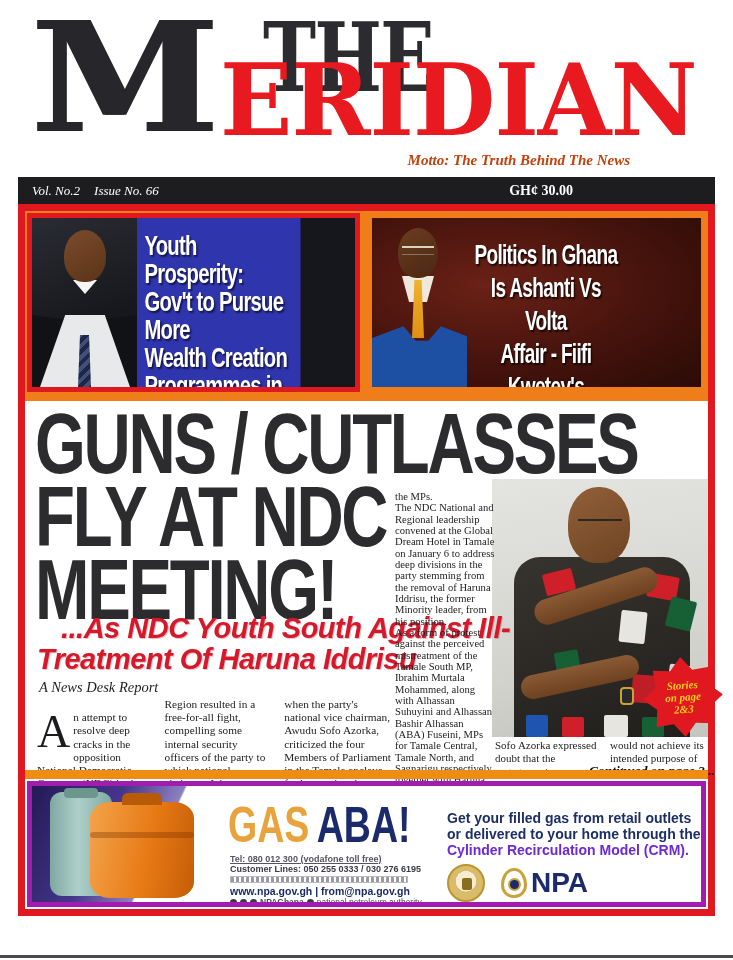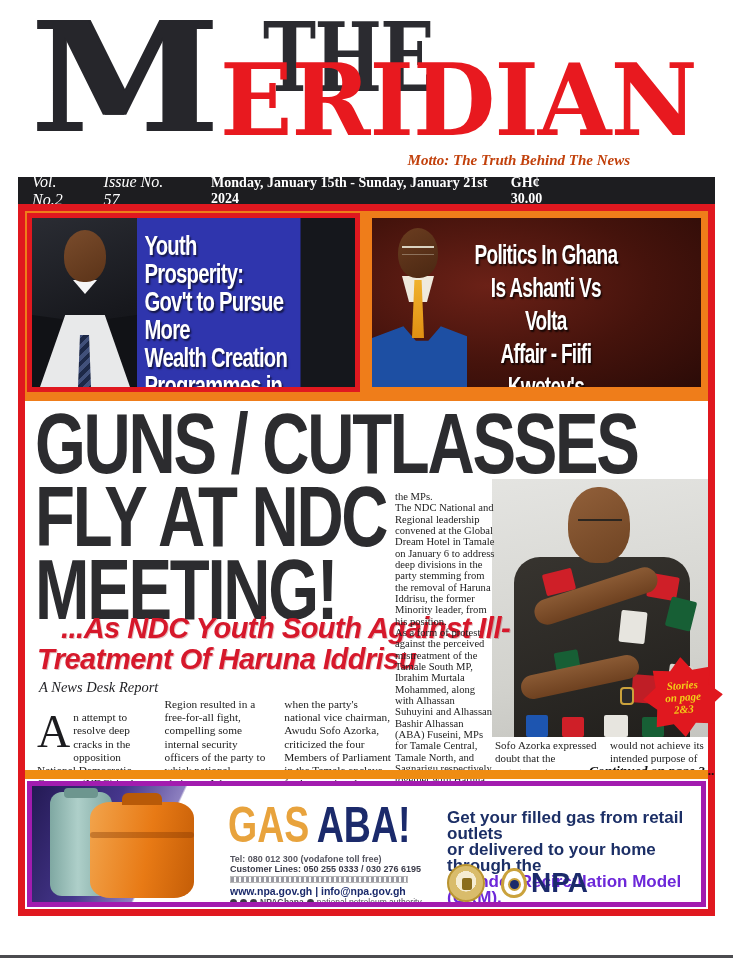--- a/index.html
+++ b/index.html
@@ -35,21 +35,21 @@
     font-family:"Liberation Serif", serif; font-style:italic; font-weight:bold;
     font-size:15px; color:#c2410c;
   }
 
   
   #infobar {
     position:absolute; top:177px; left:18px; width:697px; height:27px;
     background:#1d1d20; color:#fff; display:flex; align-items:center;
     padding:0 14px; font-family:"Liberation Serif", serif;
   }
-  #infobar .vol, #infobar .issue { font-style:italic; font-size:16px; }
+  #infobar .vol, #infobar .issue { font-style:italic; font-size:13px; }
   #infobar .issue { margin-left:14px; }
   #infobar .date { margin-left:30px; font-weight:bold; font-size:14px; }
   #infobar .price { margin-left:auto; margin-right:128px; font-weight:bold; font-size:14px; }
 
   
   #frame {
     position:absolute; top:204px; left:18px; width:697px; height:712px;
     border:7px solid #e0181f; background:#fff;
   }
   #frame-inner { position:relative; width:683px; height:574px; }
@@ -210,29 +210,29 @@
   #cyl-orange::after { content:""; position:absolute; left:0; top:30px; width:104px; height:6px;
     background:rgba(120,50,0,.35); border-radius:3px; }
 
   #ad-brand { position:absolute; left:196px; top:14px; font-weight:bold;
     font-size:50px; line-height:1; letter-spacing:0;
     transform:scaleX(.75); transform-origin:left top; white-space:nowrap; }
   #ad-brand .gas { color:#e8a33d; }
   #ad-brand .aba { color:#1b2a6b; margin-left:10px; }
 
   #ad-contact { position:absolute; left:198px; top:68px; width:210px; color:#3c3c4c; }
-  #ad-contact .c1 { font-size:9px; font-weight:bold; color:#55555f; }
+  #ad-contact .c1 { font-size:9px; font-weight:bold; color:#55555f;text-decoration:underline; }
   #ad-contact .c2 { font-size:9px; font-weight:bold; color:#3a3a48; }
   #ad-strip { margin:2px 0; width:178px; height:7px;
     background:repeating-linear-gradient(90deg,#9a9aa2 0 3px,#fff 3px 5px); border:1px solid #bbb; }
   #ad-contact .c3 { font-size:10.5px; font-weight:bold; color:#1b2a6b; }
   #ad-contact .c4 { font-size:8.5px; color:#4a4a55; display:flex; align-items:center; gap:3px; }
   .dot { display:inline-block; width:7px; height:7px; border-radius:50%; background:#3a3a44; }
 
-  #ad-tagline { position:absolute; left:415px; top:24px; font-weight:bold; font-size:17px; line-height:16px; color:#1c2f66; }
+  #ad-tagline { position:absolute; left:415px; top:24px; font-weight:bold; font-size:14px; line-height:16px; color:#1c2f66; }
   #ad-tagline .gold { color:#6d28d9; }
 
   #ad-logos { position:absolute; left:415px; top:78px; display:flex; align-items:center; gap:16px; }
   #crm-lockup { display:flex; align-items:center; }
   #crm-lockup .crm { font-weight:bold; font-size:27px; color:#1b2a6b; letter-spacing:-1px; }
   #crm-lockup .crm-box { margin-left:4px; background:#1b2a6b; color:#fff; font-size:6.5px; line-height:7.5px;
     font-weight:bold; padding:3px 5px; }
   #emblem { width:38px; height:38px; border-radius:50%;
     background:radial-gradient(circle at 50% 45%, #f5ecd2 0 40%, #d9bc6b 41% 100%);
     border:2px solid #b99430; position:relative; }
@@ -254,22 +254,21 @@
 
   <div id="masthead">
     <div class="m-initial">M</div>
     <div class="m-the">THE</div>
     <div class="m-rest">ERIDIAN</div>
     <div class="m-motto">Motto: The Truth Behind The News</div>
   </div>
 
   <div id="infobar">
     <span class="vol">Vol. No.2</span>
-    <span class="issue">Issue No. 57</span>
-    <span class="date">Monday, January 15th - Sunday, January 21st 2024</span>
+    <span class="issue">Issue No. 66</span>
     <span class="price">GH¢ 30.00</span>
   </div>
 
   <div id="frame">
     <div id="frame-inner">
 
       <div id="story-row">
 
         <div id="story-left" class="story-box">
           <div class="story-photo">
@@ -374,21 +373,21 @@
         </div>
 
         <div id="ad-brand">
           <span class="gas">GAS</span><span class="aba">ABA!</span>
         </div>
 
         <div id="ad-contact">
           <div class="c1">Tel: 080 012 300 (vodafone toll free)</div>
           <div class="c2">Customer Lines: 050 255 0333 / 030 276 6195</div>
           <div id="ad-strip"></div>
-          <div class="c3">www.npa.gov.gh | info@npa.gov.gh</div>
+          <div class="c3">www.npa.gov.gh | from@npa.gov.gh</div>
           <div class="c4">
             <span class="dot"></span>
             <span class="dot"></span>
             <span class="dot"></span>
             <b>NPAGhana</b>
             <span class="dot"></span>
             <span>national petroleum authority</span>
           </div>
         </div>
 

